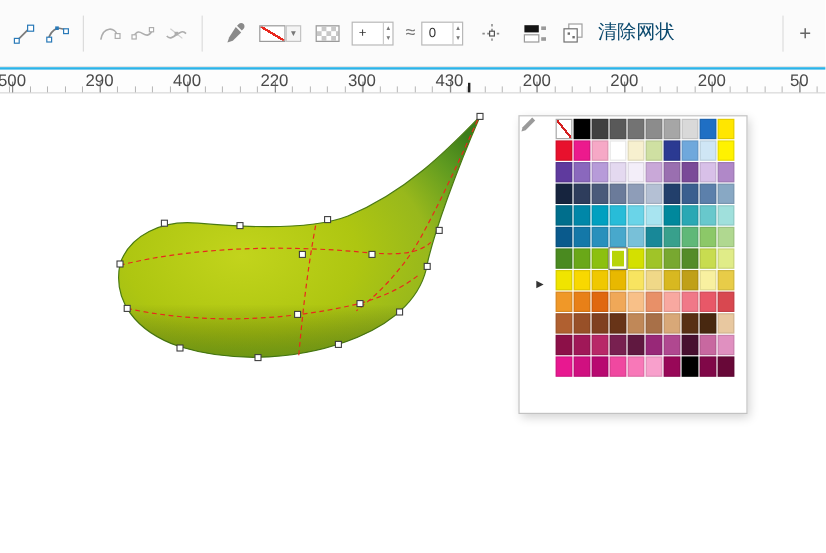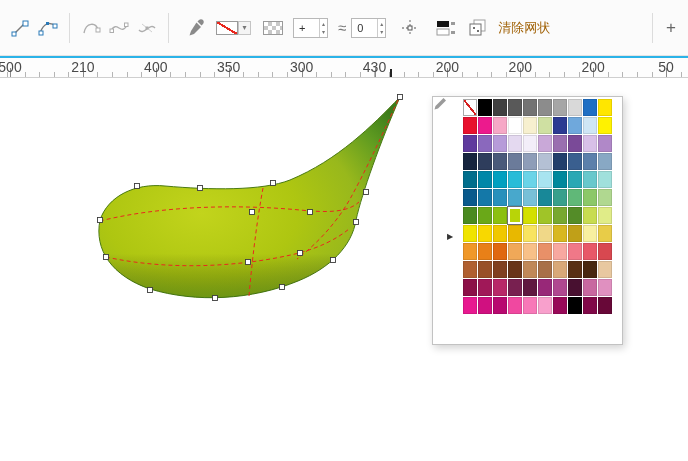--- a/index.html
+++ b/index.html
@@ -25,21 +25,21 @@
       width:13px;height:14px;display:flex;align-items:center;justify-content:center;box-sizing:border-box;}
   .checker{
     width:20px;height:14px;border:1px solid #9a9a9a;box-sizing:border-box;
     background:conic-gradient(#c8c8c8 25%,#fff 0 50%,#c8c8c8 0 75%,#fff 0) 0 0/8px 8px;
   }
   .spin{display:flex;align-items:stretch;border:1px solid #b8b8b8;background:#fff;height:20px;box-sizing:border-box;}
   .spin .val{width:20px;font-size:11px;color:#333;display:flex;align-items:center;padding-left:5px;}
   .spin .arrs{display:flex;flex-direction:column;border-left:1px solid #ccc;justify-content:center;}
   .spin .arrs span{font-size:6px;line-height:8px;color:#777;padding:0 2px;cursor:default;}
   .approx{font-size:15px;color:#777;}
-  .txt-btn{font-size:13px;color:#a16207;background:transparent;border:none;padding:4px 6px;white-space:nowrap;cursor:default;}
+  .txt-btn{font-size:16px;color:#0c4a6e;background:transparent;border:none;padding:4px 6px;white-space:nowrap;cursor:default;}
   .plus-btn{font-size:17px;color:#666;background:none;border:none;padding:0 6px;cursor:default;}
   
   .ruler{
     position:relative;height:22px;box-sizing:border-box;background:#fdfdfd;
     border-top:2px solid #2bb3e8;border-bottom:1px solid #cfcfcf;
   }
   .ruler .minor{position:absolute;left:0;right:0;bottom:0;height:5px;}
   .ruler .majtick{position:absolute;bottom:0;width:1px;height:9px;background:#8a8a8a;}
   .ruler .rlab{position:absolute;top:1px;font-size:14px;color:#4a4a4a;transform:translateX(-50%);}
   .ruler .marker{position:absolute;bottom:0;width:2px;height:8px;background:#222;}
@@ -174,25 +174,25 @@
 
     <div class="tb-sep" style="margin-left:auto"></div>
     <button class="plus-btn">+</button>
   </div>
 
   <div class="ruler" id="ruler">
       <div class="minor" style="background: repeating-linear-gradient(to right, rgb(181, 181, 181) 0px, rgb(181, 181, 181) 1px, transparent 1px, transparent 14.58px) 10px;"></div>
       <div class="majtick" style="left: 10px;"></div>
       <div class="rlab" style="left: 10px;">500</div>
       <div class="majtick" style="left: 82.9px;"></div>
-      <div class="rlab" style="left: 82.9px;">210</div>
+      <div class="rlab" style="left: 82.9px;">290</div>
       <div class="majtick" style="left: 155.8px;"></div>
       <div class="rlab" style="left: 155.8px;">400</div>
       <div class="majtick" style="left: 228.7px;"></div>
-      <div class="rlab" style="left: 228.7px;">350</div>
+      <div class="rlab" style="left: 228.7px;">220</div>
       <div class="majtick" style="left: 301.6px;"></div>
       <div class="rlab" style="left: 301.6px;">300</div>
       <div class="majtick" style="left: 374.5px;"></div>
       <div class="rlab" style="left: 374.5px;">430</div>
       <div class="majtick" style="left: 447.4px;"></div>
       <div class="rlab" style="left: 447.4px;">200</div>
       <div class="majtick" style="left: 520.3px;"></div>
       <div class="rlab" style="left: 520.3px;">200</div>
       <div class="majtick" style="left: 593.2px;"></div>
       <div class="rlab" style="left: 593.2px;">200</div>

